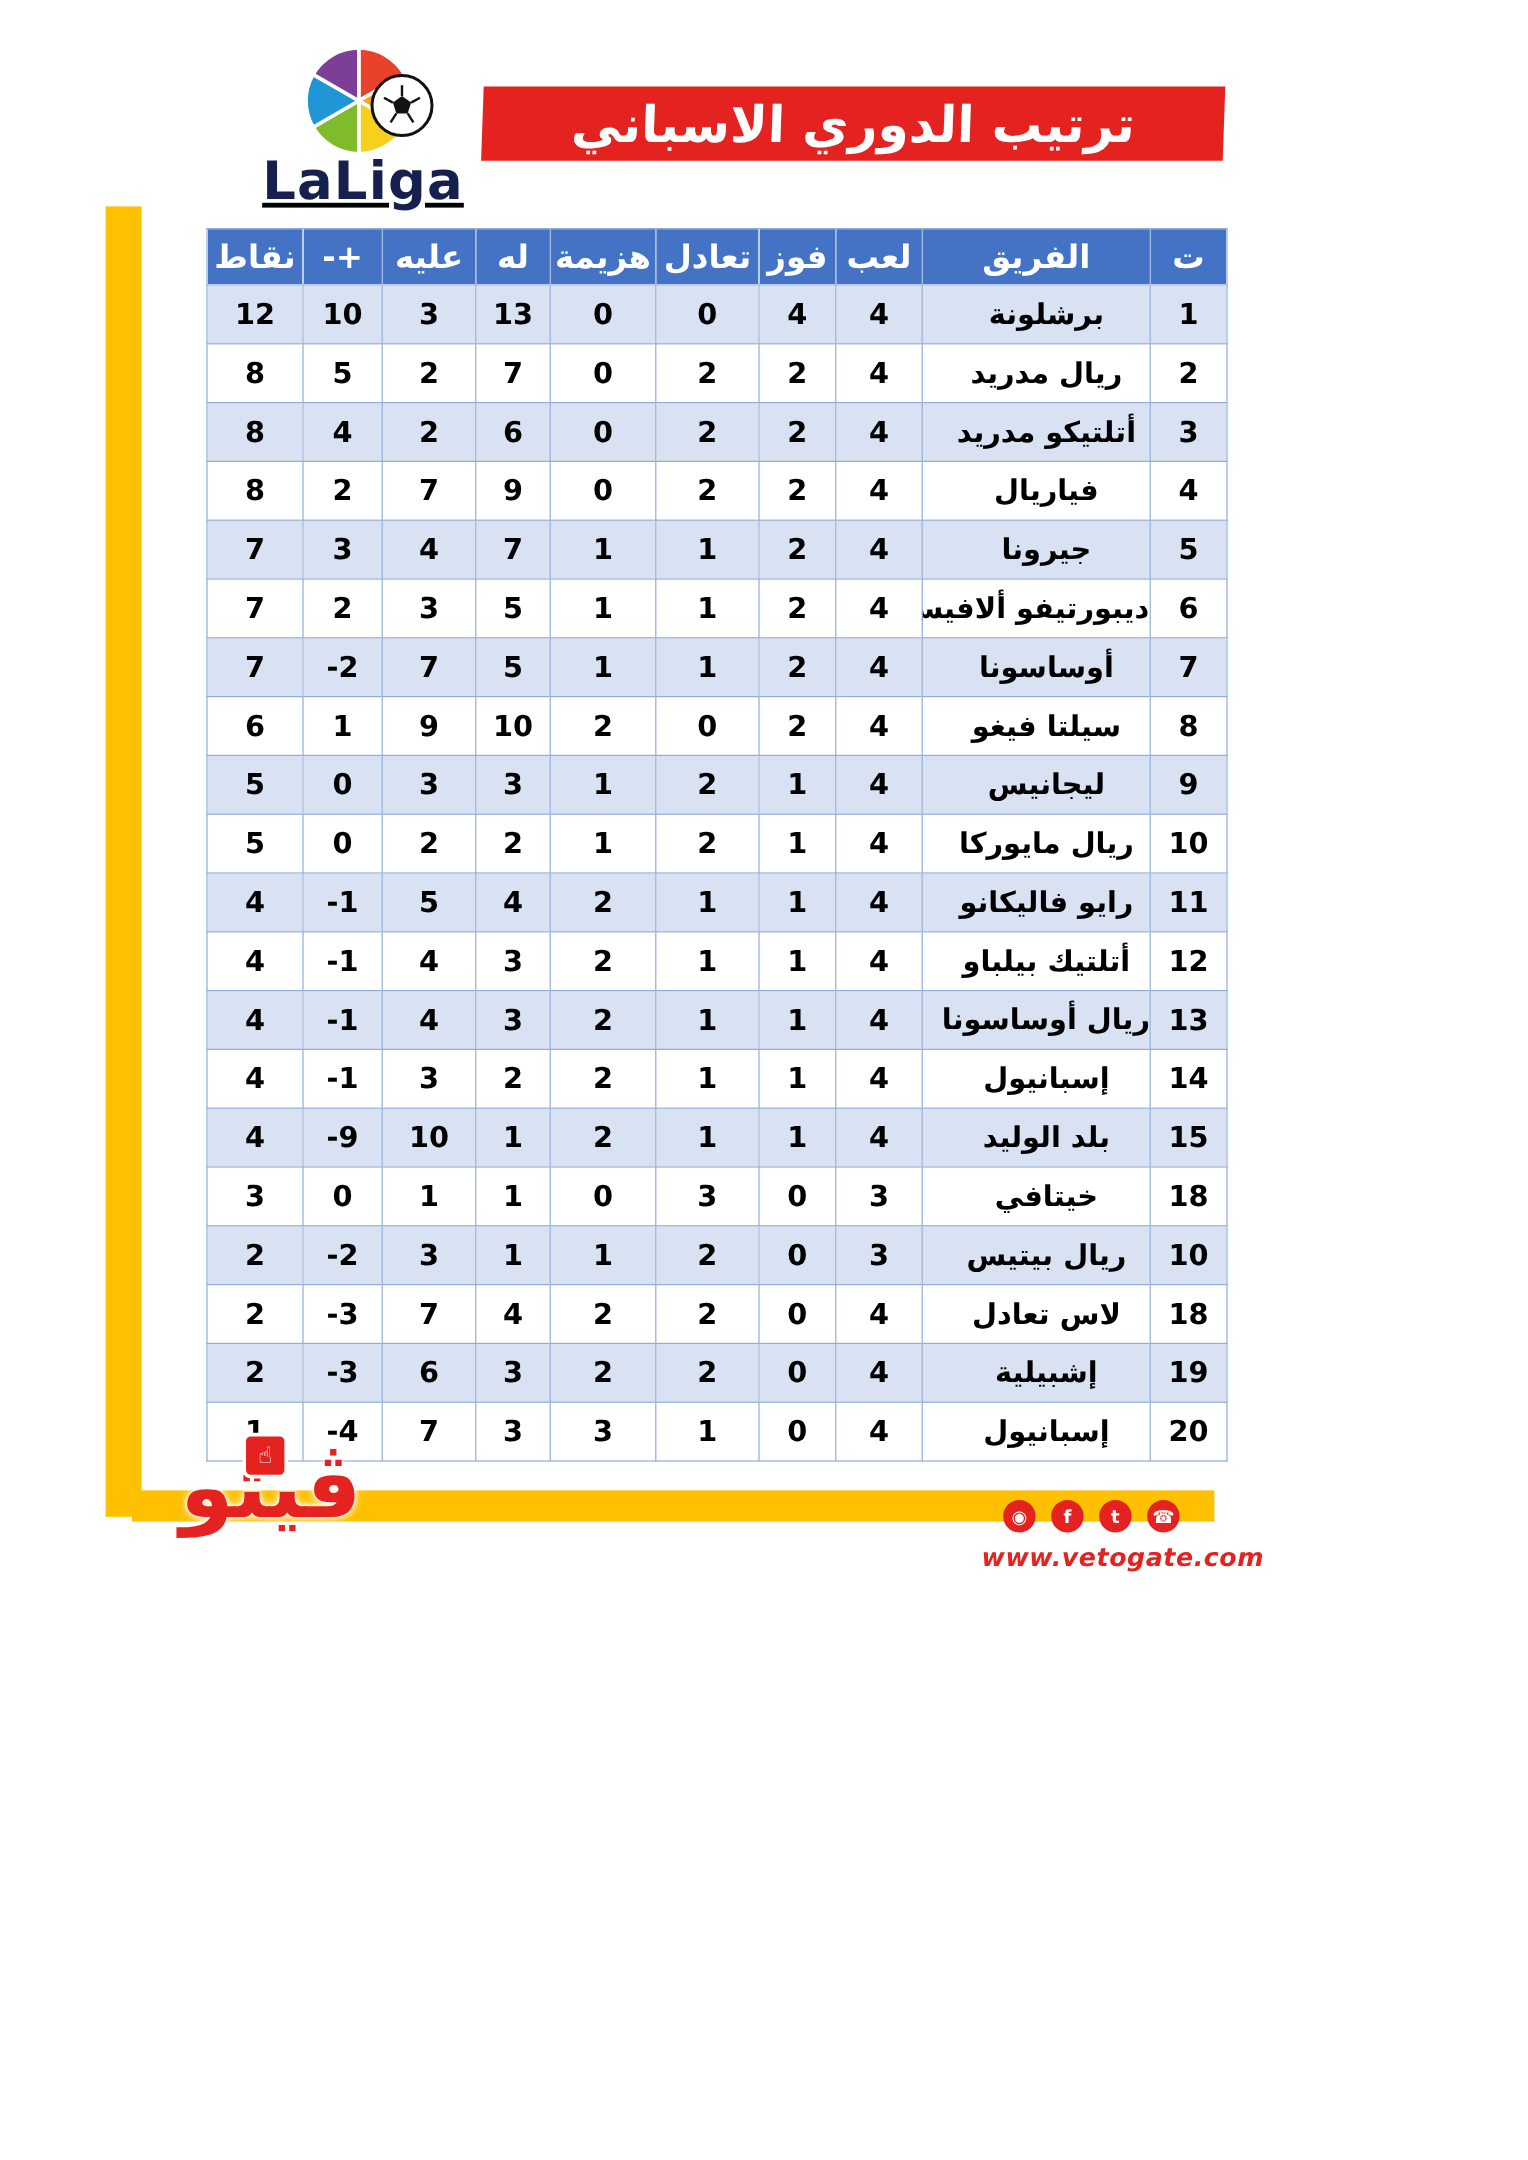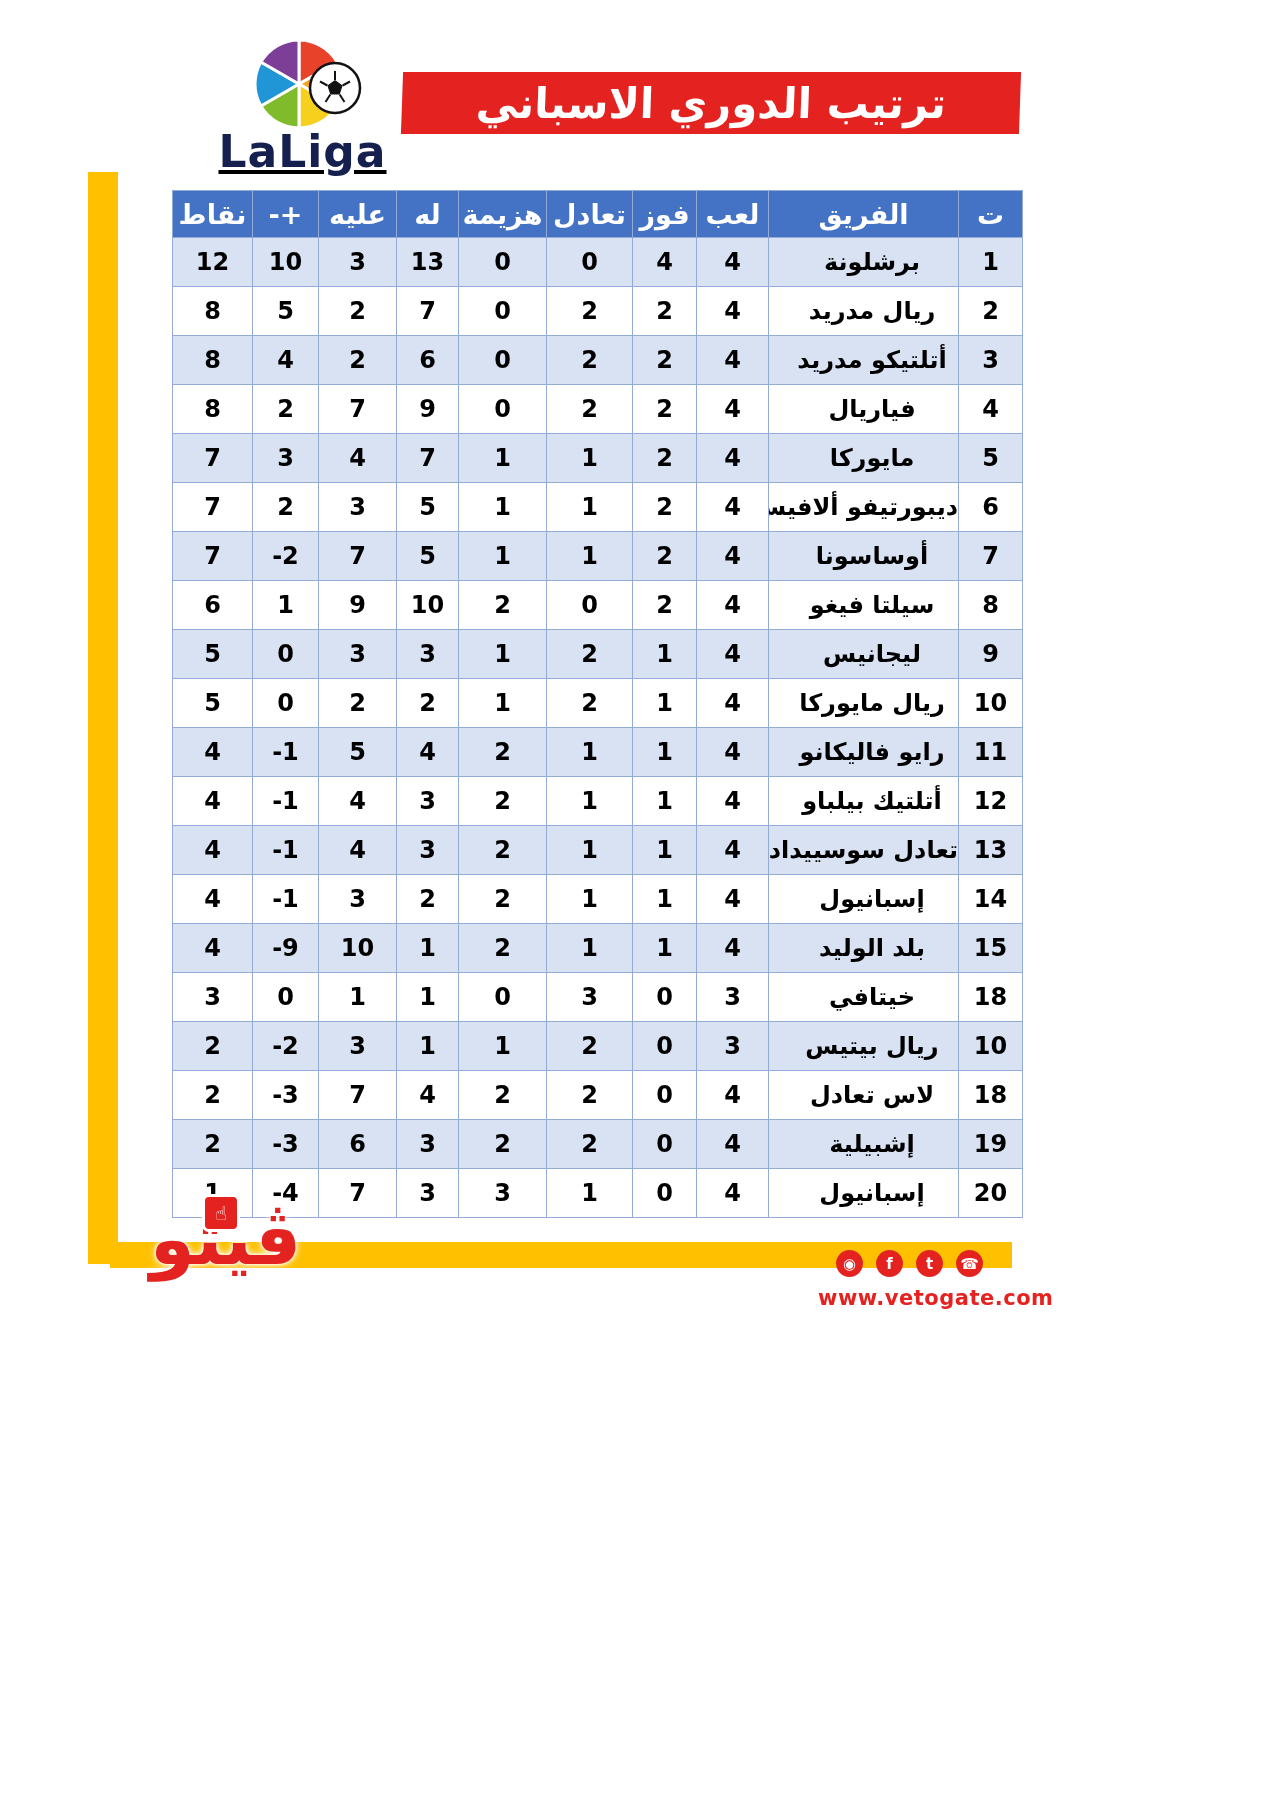--- a/index.html
+++ b/index.html
@@ -46,21 +46,21 @@
     border:3px solid #ffffff;border-radius:7px;color:#ffffff;font-size:19px;
     display:flex;align-items:center;justify-content:center;text-shadow:none;
   }
   .social{position:absolute;left:836px;top:1250px;display:flex;gap:13px;z-index:3;}
   .sicon{
     width:27px;height:27px;border-radius:50%;background:#E42320;color:#ffffff;
     display:flex;align-items:center;justify-content:center;font-size:15px;font-weight:bold;
   }
   .site{
     position:absolute;left:818px;top:1286px;width:210px;text-align:center;
-    color:#E42320;font-weight:bold;font-size:21px;letter-spacing:0.5px;
+    color:#E42320;font-weight:bold;font-size:21px;letter-spacing:0.5px;font-style:italic;
   }
 </style>
 </head>
 <body>
 
 <div class="page">
 
   <div class="logo">
     <svg width="132" height="100" viewBox="0 0 132 100">
       <g stroke="#ffffff" stroke-width="3" stroke-linejoin="round">
@@ -162,21 +162,21 @@
           <td class="num">2</td>
           <td class="num">2</td>
           <td class="num">0</td>
           <td class="num">9</td>
           <td class="num">7</td>
           <td class="num">2</td>
           <td class="num">8</td>
         </tr>
         <tr>
           <td class="num">5</td>
-          <td class="team">مايوركا</td>
+          <td class="team">جيرونا</td>
           <td class="num">4</td>
           <td class="num">2</td>
           <td class="num">1</td>
           <td class="num">1</td>
           <td class="num">7</td>
           <td class="num">4</td>
           <td class="num">3</td>
           <td class="num">7</td>
         </tr>
         <tr>
@@ -258,21 +258,21 @@
           <td class="num">1</td>
           <td class="num">1</td>
           <td class="num">2</td>
           <td class="num">3</td>
           <td class="num">4</td>
           <td class="num">-1</td>
           <td class="num">4</td>
         </tr>
         <tr>
           <td class="num">13</td>
-          <td class="team">تعادل سوسييداد</td>
+          <td class="team">ريال أوساسونا</td>
           <td class="num">4</td>
           <td class="num">1</td>
           <td class="num">1</td>
           <td class="num">2</td>
           <td class="num">3</td>
           <td class="num">4</td>
           <td class="num">-1</td>
           <td class="num">4</td>
         </tr>
         <tr>

